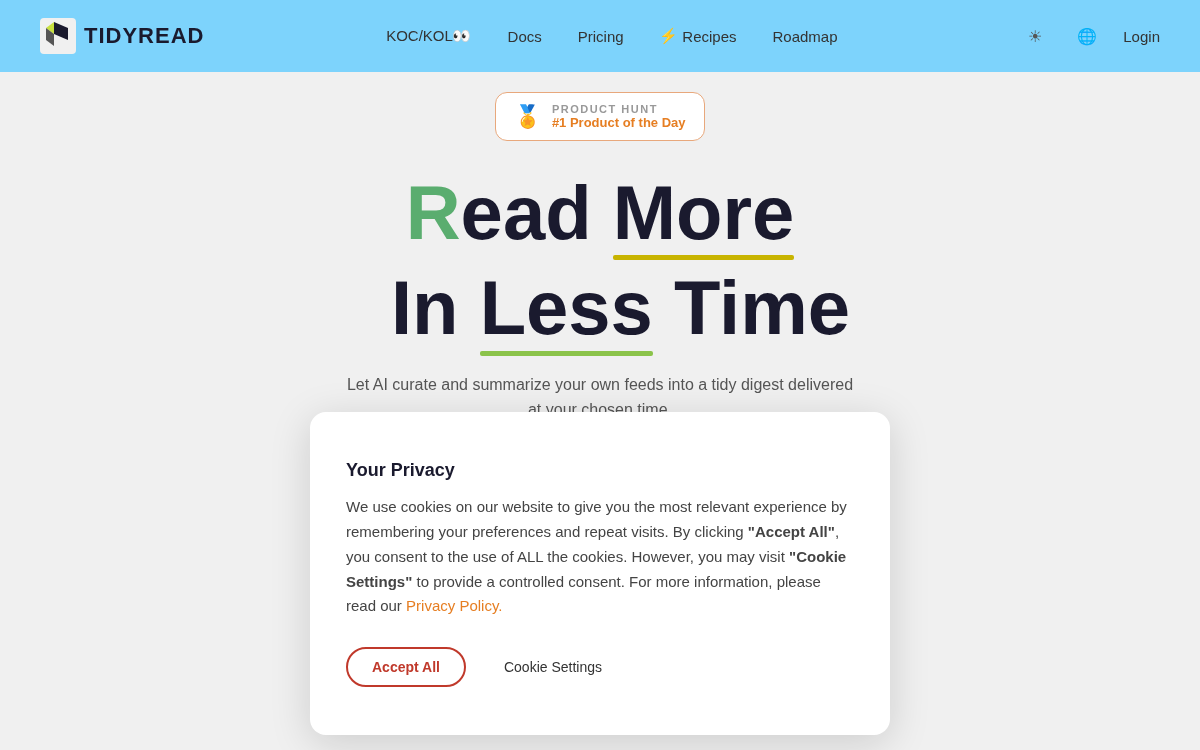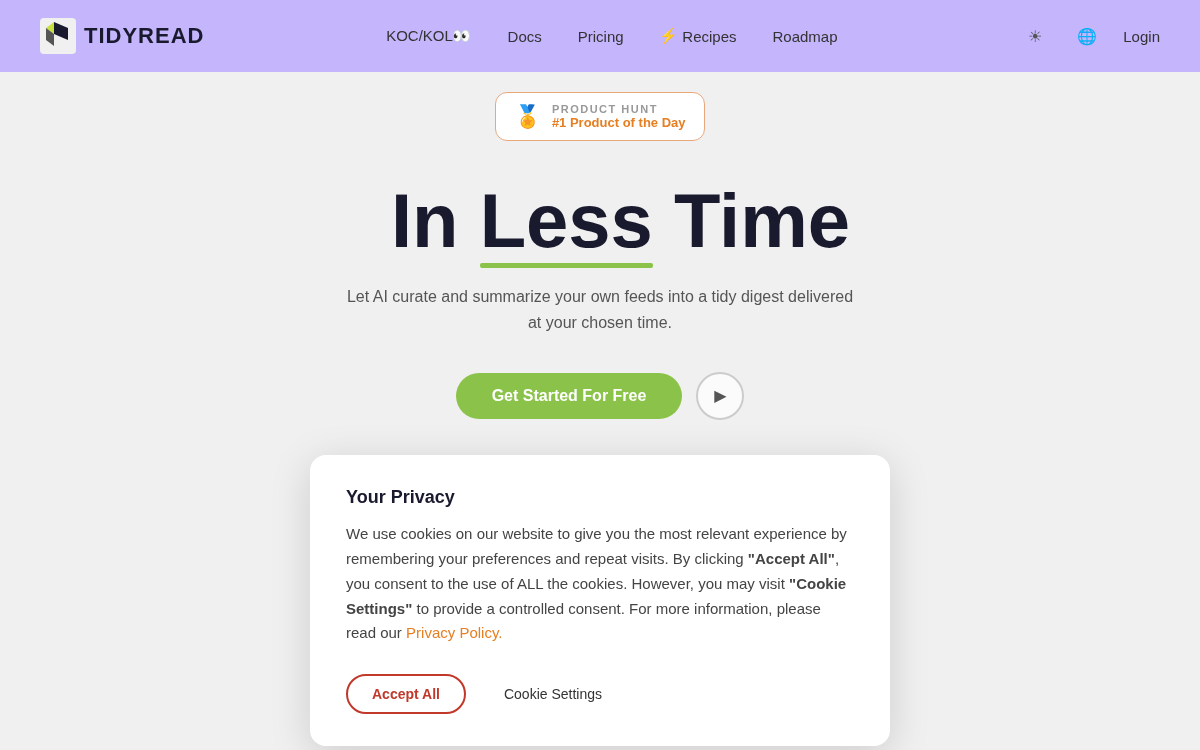--- a/index.html
+++ b/index.html
@@ -10,21 +10,21 @@
       overflow: hidden;
     }
 
     
     nav {
       display: flex;
       align-items: center;
       justify-content: space-between;
       padding: 11px 40px;
       height: 72px;
-      background: #c4b5fd;
+      background: #7dd3fc;
     }
     .nav-logo {
       display: flex;
       align-items: center;
       gap: 8px;
       text-decoration: none;
     }
     .logo-icon {
       width: 36px;
       height: 36px;
@@ -219,27 +219,27 @@
       position: fixed;
       bottom: 0;
       left: 0;
       right: 0;
       top: 0;
       pointer-events: none;
       z-index: 100;
     }
     .privacy-modal {
       position: absolute;
-      bottom: 4px;
+      bottom: 15px;
       left: 50%;
       transform: translateX(-50%);
       width: 580px;
       background: #fff;
       border-radius: 16px;
-      padding: 32px 36px;
+      padding: 48px 36px;
       box-shadow: 0 8px 40px rgba(0,0,0,0.15);
       pointer-events: all;
     }
     .privacy-title {
       font-size: 18px;
       font-weight: 700;
       color: #1a1a2e;
       margin-bottom: 14px;
     }
     .privacy-body {
@@ -324,20 +324,23 @@
     <span class="badge-medal">🏅</span>
     <div class="badge-text">
       <span class="badge-label">PRODUCT HUNT</span>
       <span class="badge-title">
         <span style="color:#e67e22">#1 </span><span>Product of the Day</span>
       </span>
     </div>
   </div>
 
   <div class="headline">
+    <span class="headline-line1">
+      <span class="read-green">R</span><span class="read-dark">ead </span><span class="more-underline">More</span>
+    </span>
     <span class="headline-line2">
       In <span class="less-underline">Less</span> Time
     </span>
   </div>
 
   <p class="subheadline">Let AI curate and summarize your own feeds into a tidy digest delivered at your chosen time.</p>
 
   <div class="cta-row">
     <button class="cta-primary">Get Started For Free</button>
     <button class="cta-play">

